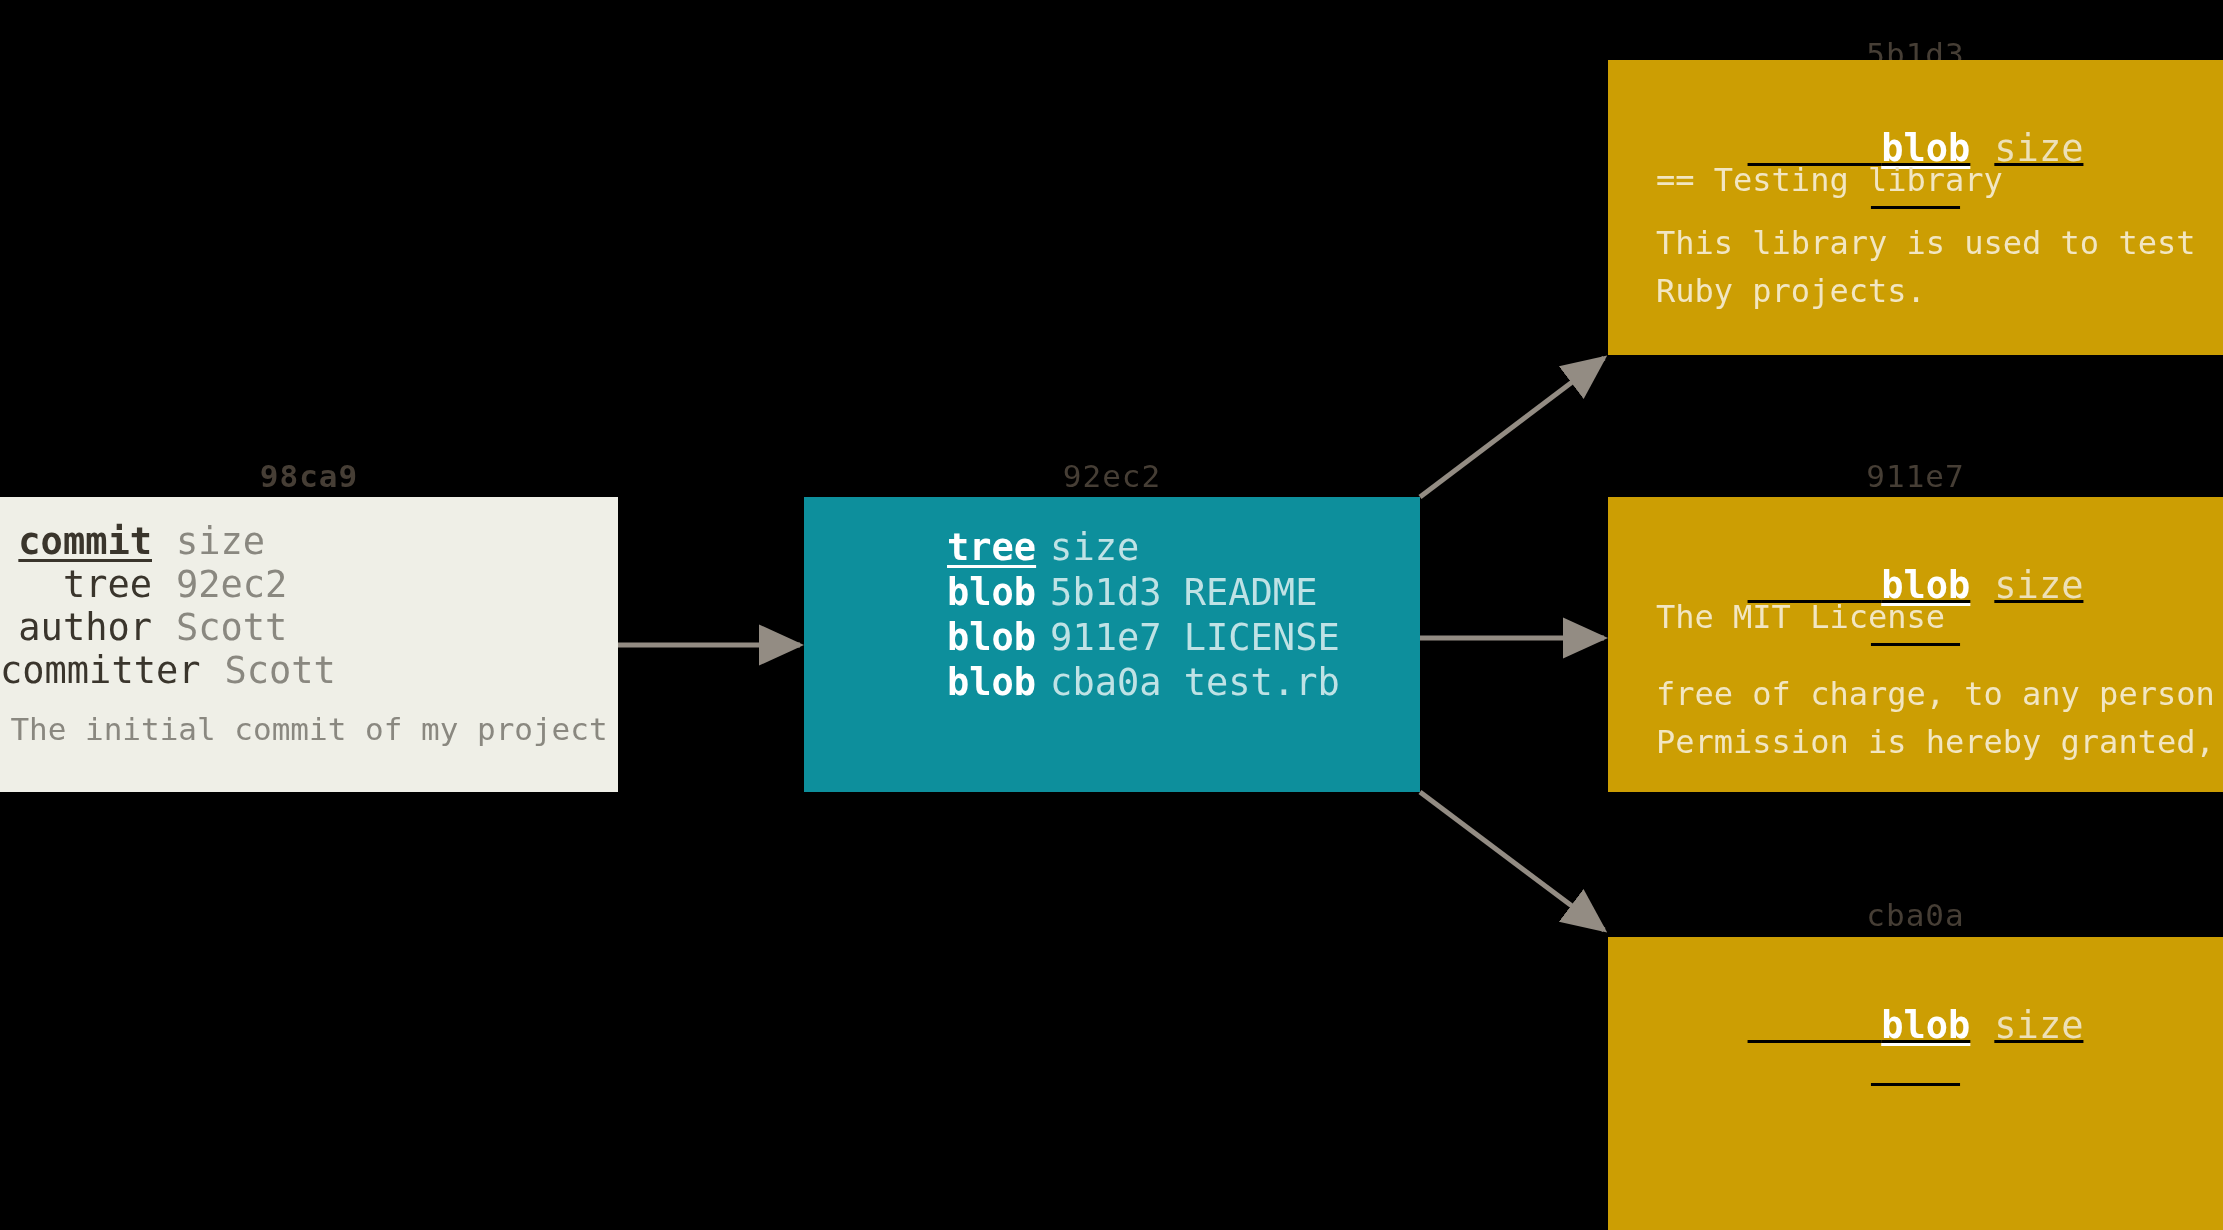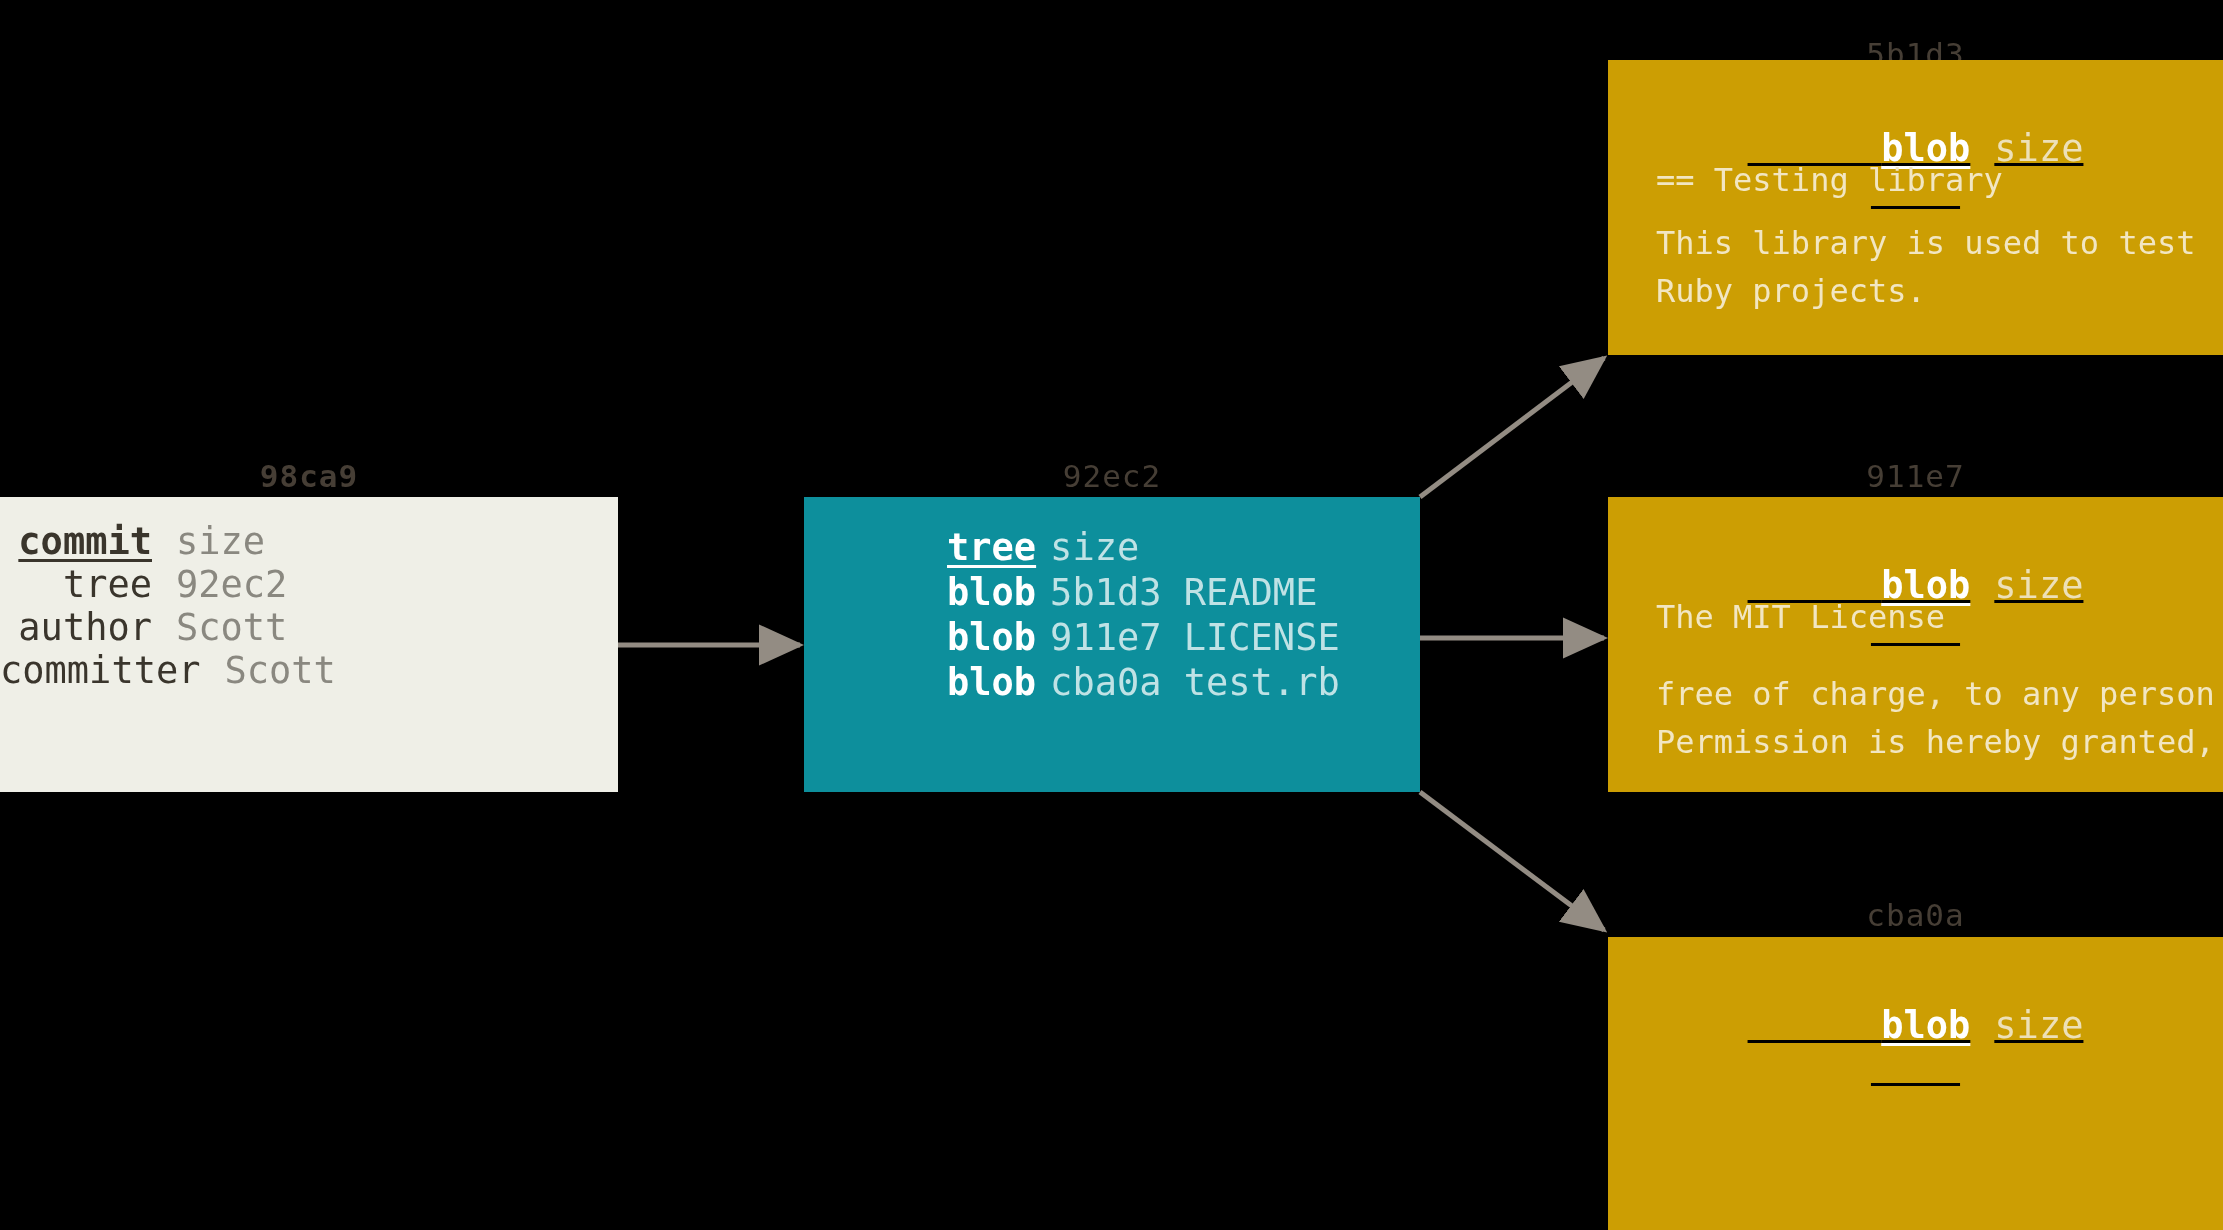--- a/index.html
+++ b/index.html
@@ -110,20 +110,21 @@
         <span class="commit-key">author</span>
         <span class="commit-val">Scott</span>
       </div>
 
       <div class="commit-row">
         <span class="commit-key">committer</span>
         <span class="commit-val">Scott</span>
       </div>
 
     </div>
+    <div class="commit-msg">The initial commit of my project</div>
   </div>
 
   <div class="hash-label" style="left:804px; top:458px; width:616px;">92ec2</div>
 
   <div class="node node-tree" style="left:804px; top:497px; width:616px; height:295px;">
     <div class="tree-rows">
 
       <div class="tree-row">
         <span class="tree-kw ul">tree</span>
         <span class="tree-rest">size</span>

